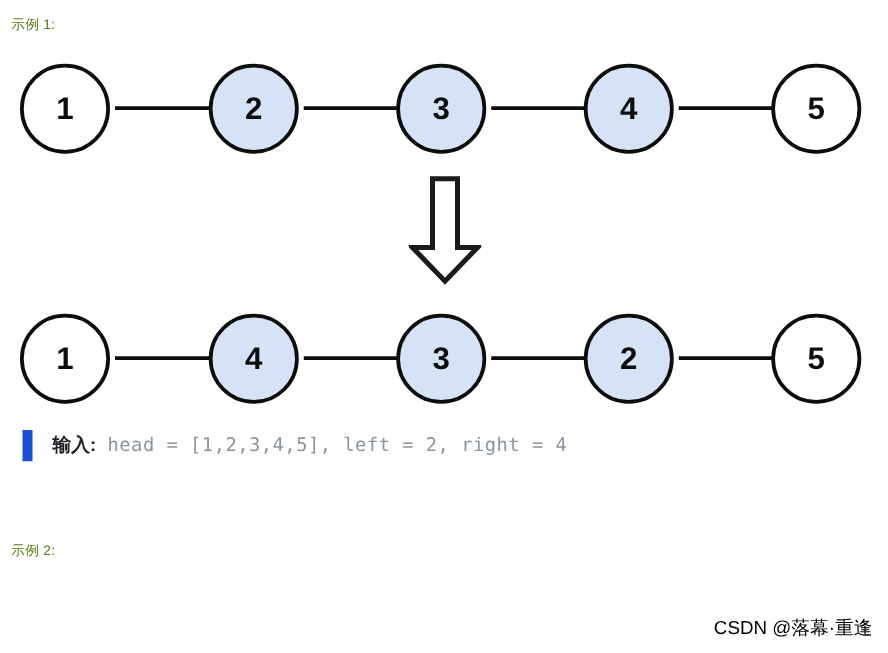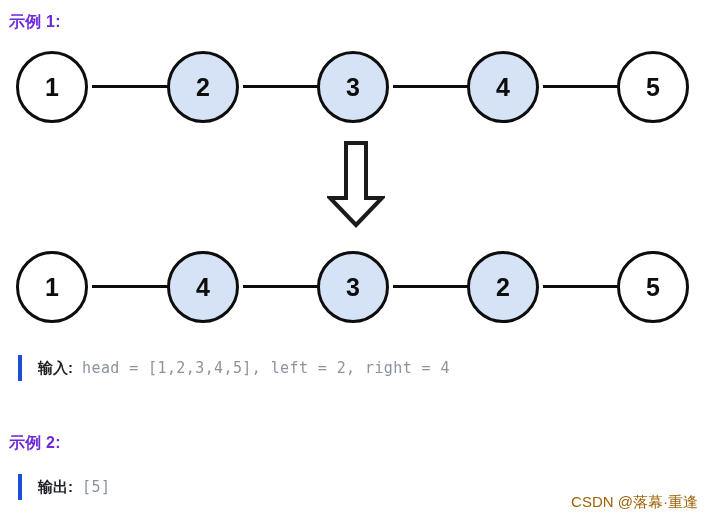--- a/index.html
+++ b/index.html
@@ -12,23 +12,23 @@
     background: #ffffff;
     font-family: "Liberation Sans", "DejaVu Sans", sans-serif;
     position: relative;
     overflow: hidden;
     color: #24292f;
   }
 
   
   .example-heading {
     position: absolute;
-    font-size: 16px;
-    font-weight: bold;
-    color: #6d28d9;
+    font-size: 11px;
+    font-weight: normal;
+    color: #4d7c0f;
     letter-spacing: 0.2px;
     white-space: nowrap;
   }
   #heading-1 { left: 9px;  top: 12px; }
   #heading-2 { left: 9px;  top: 433px; }
 
   
   .list-row {
     position: absolute;
     left: 0;
@@ -84,24 +84,23 @@
     position: absolute;
     left: 327px;
     top: 140px;
     width: 58px;
     height: 88px;
   }
 
   
   .io-block {
     position: absolute;
-    border-left: 4px solid #1d4ed8;
+    border-left: 8px solid #1d4ed8;
     padding-left: 16px;
     box-sizing: border-box;
-    margin-top: 11px;
   }
   #io-block-1 { left: 18px; top: 344px; }
   #io-block-2 { left: 18px; top: 463px; }
 
   .io-line {
     font-size: 15px;
     line-height: 25px;
     white-space: nowrap;
     font-family: "DejaVu Sans Mono", "Liberation Mono", monospace;
   }
@@ -117,21 +116,21 @@
     font-size: 15px;
     letter-spacing: 0.4px;
   }
 
   
   #watermark {
     position: absolute;
     right: 12px;
     bottom: 10px;
     font-size: 15px;
-    color: #a16207;
+    color: #000000;
     white-space: nowrap;
     font-family: "Liberation Sans", "DejaVu Sans", sans-serif;
   }
 </style>
 </head>
 <body>
 
 <div class="example-heading" id="heading-1">示例 1:</div>
 
 <div class="list-row" id="row-input">
@@ -201,19 +200,15 @@
 <div class="io-block" id="io-block-1">
   <div class="io-line">
     <span class="io-label">输入:</span>
     <span class="io-value">head = [1,2,3,4,5], left = 2, right = 4</span>
   </div>
 </div>
 
 <div class="example-heading" id="heading-2">示例 2:</div>
 
 <div class="io-block" id="io-block-2">
-  <div class="io-line">
-    <span class="io-label">输出:</span>
-    <span class="io-value">[5]</span>
-  </div>
 </div>
 
 <div id="watermark">CSDN @落幕·重逢</div>
 
 </body></html>

